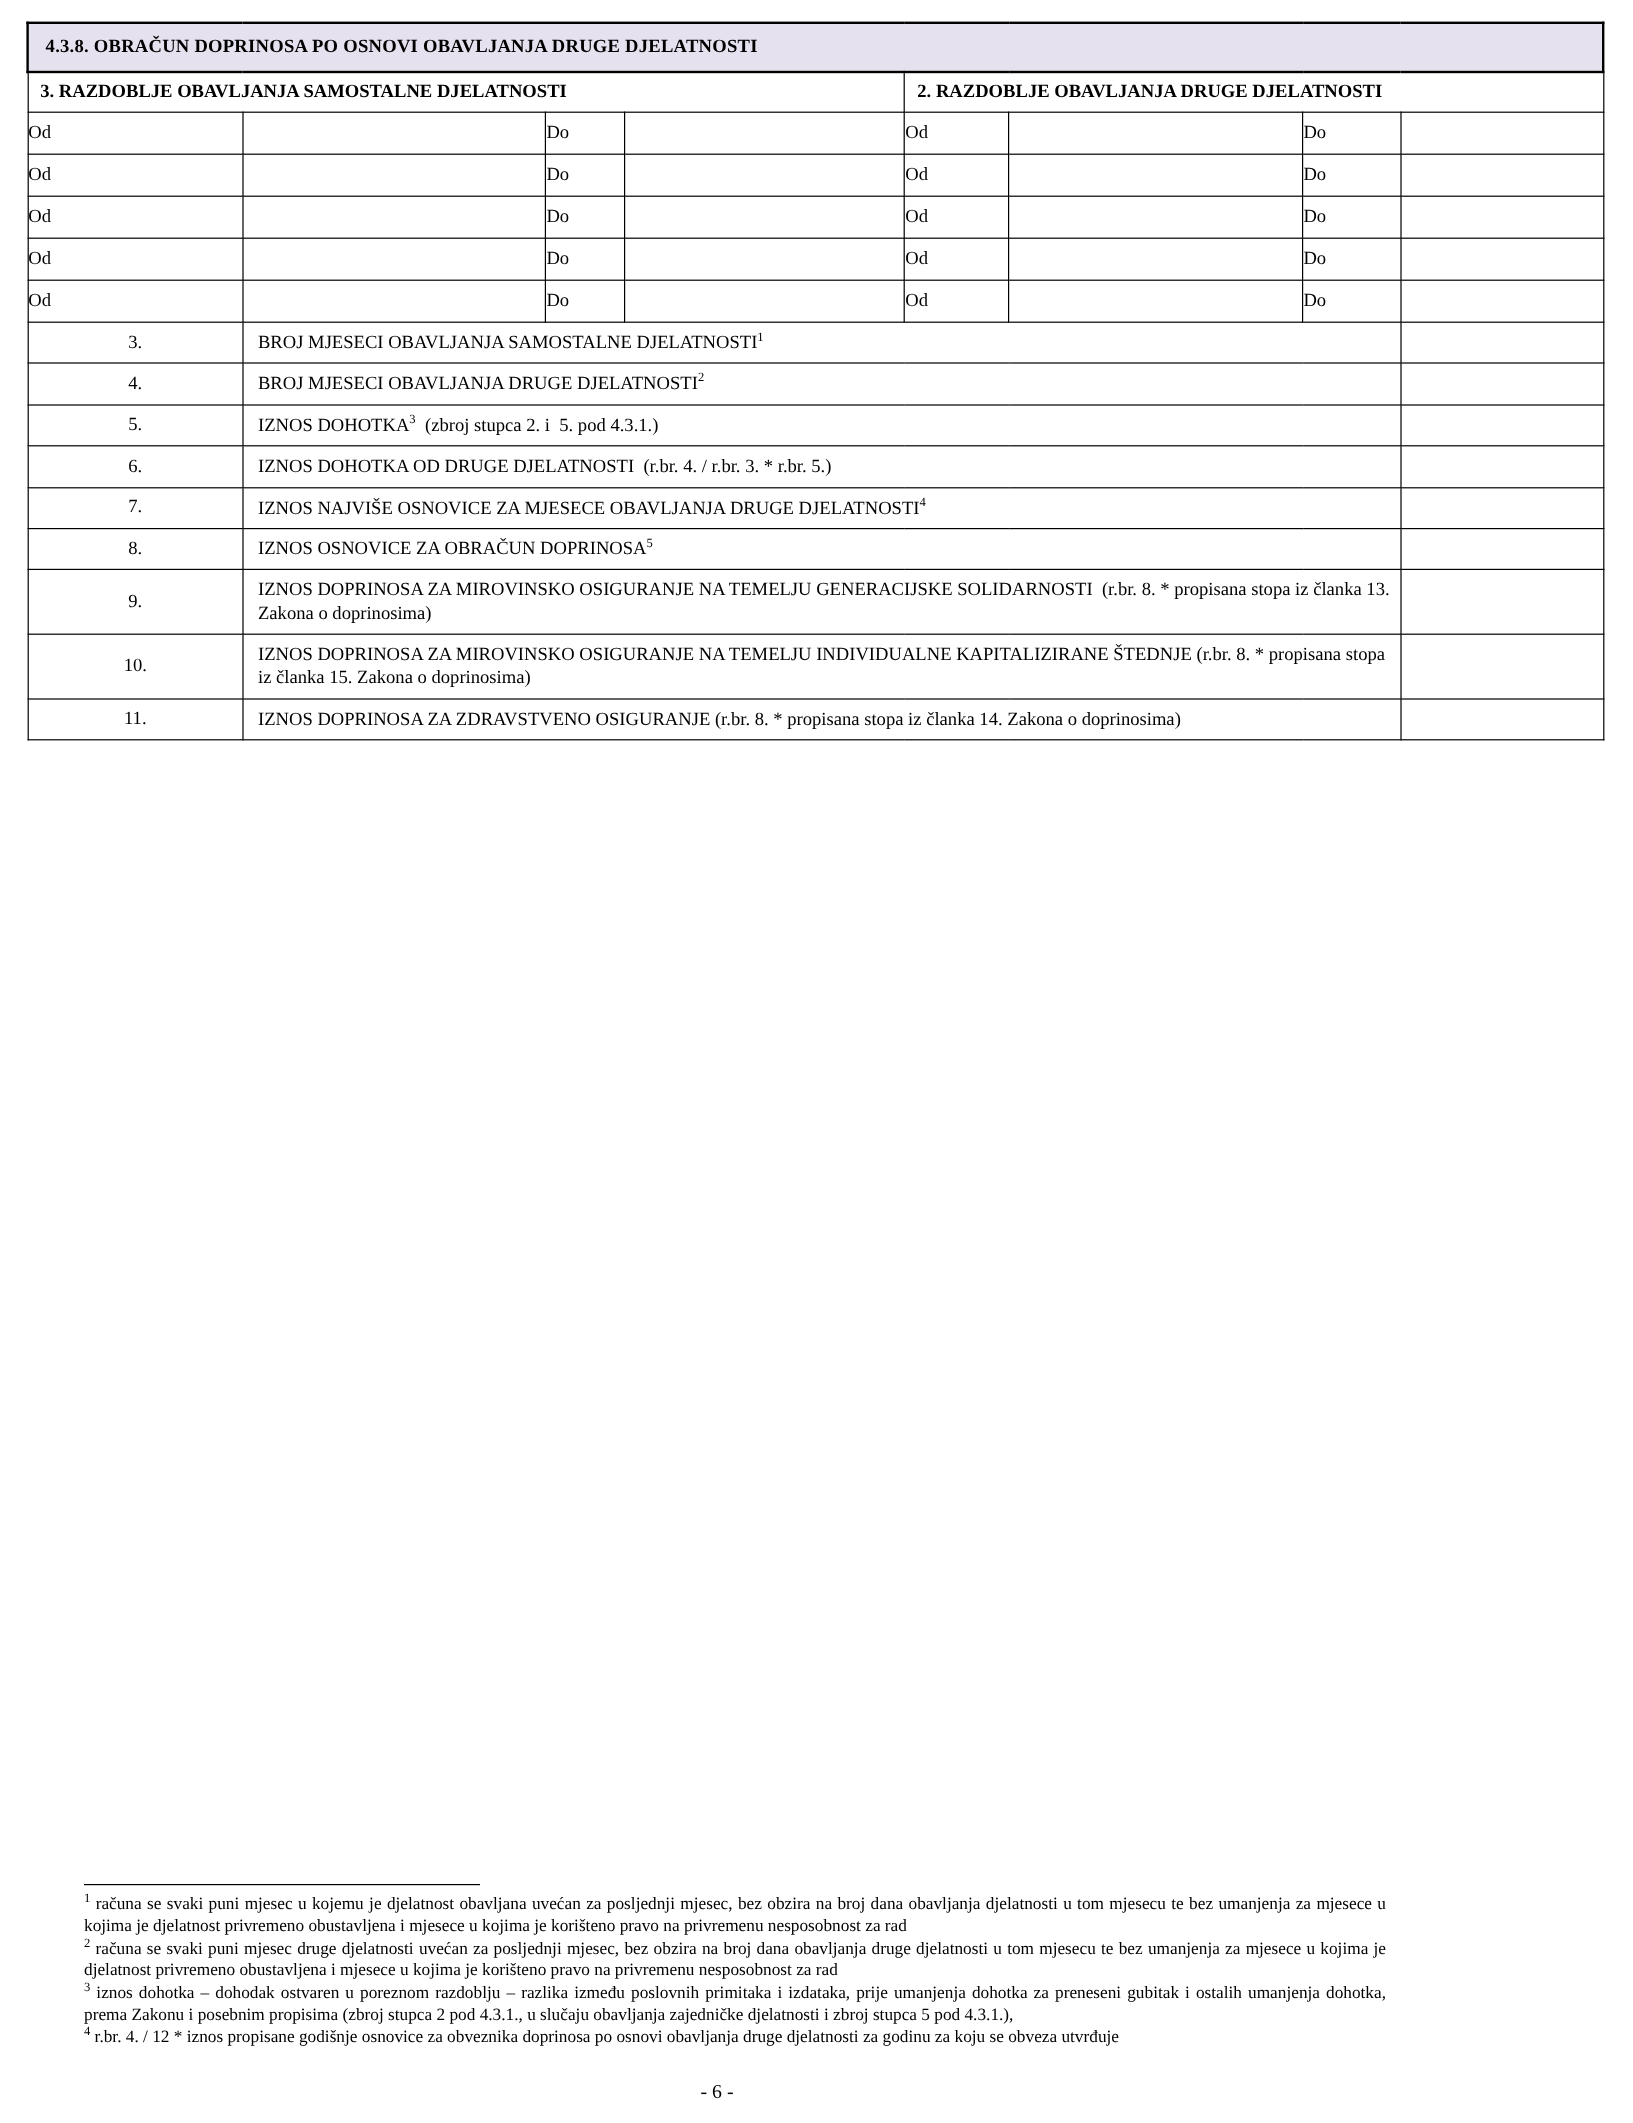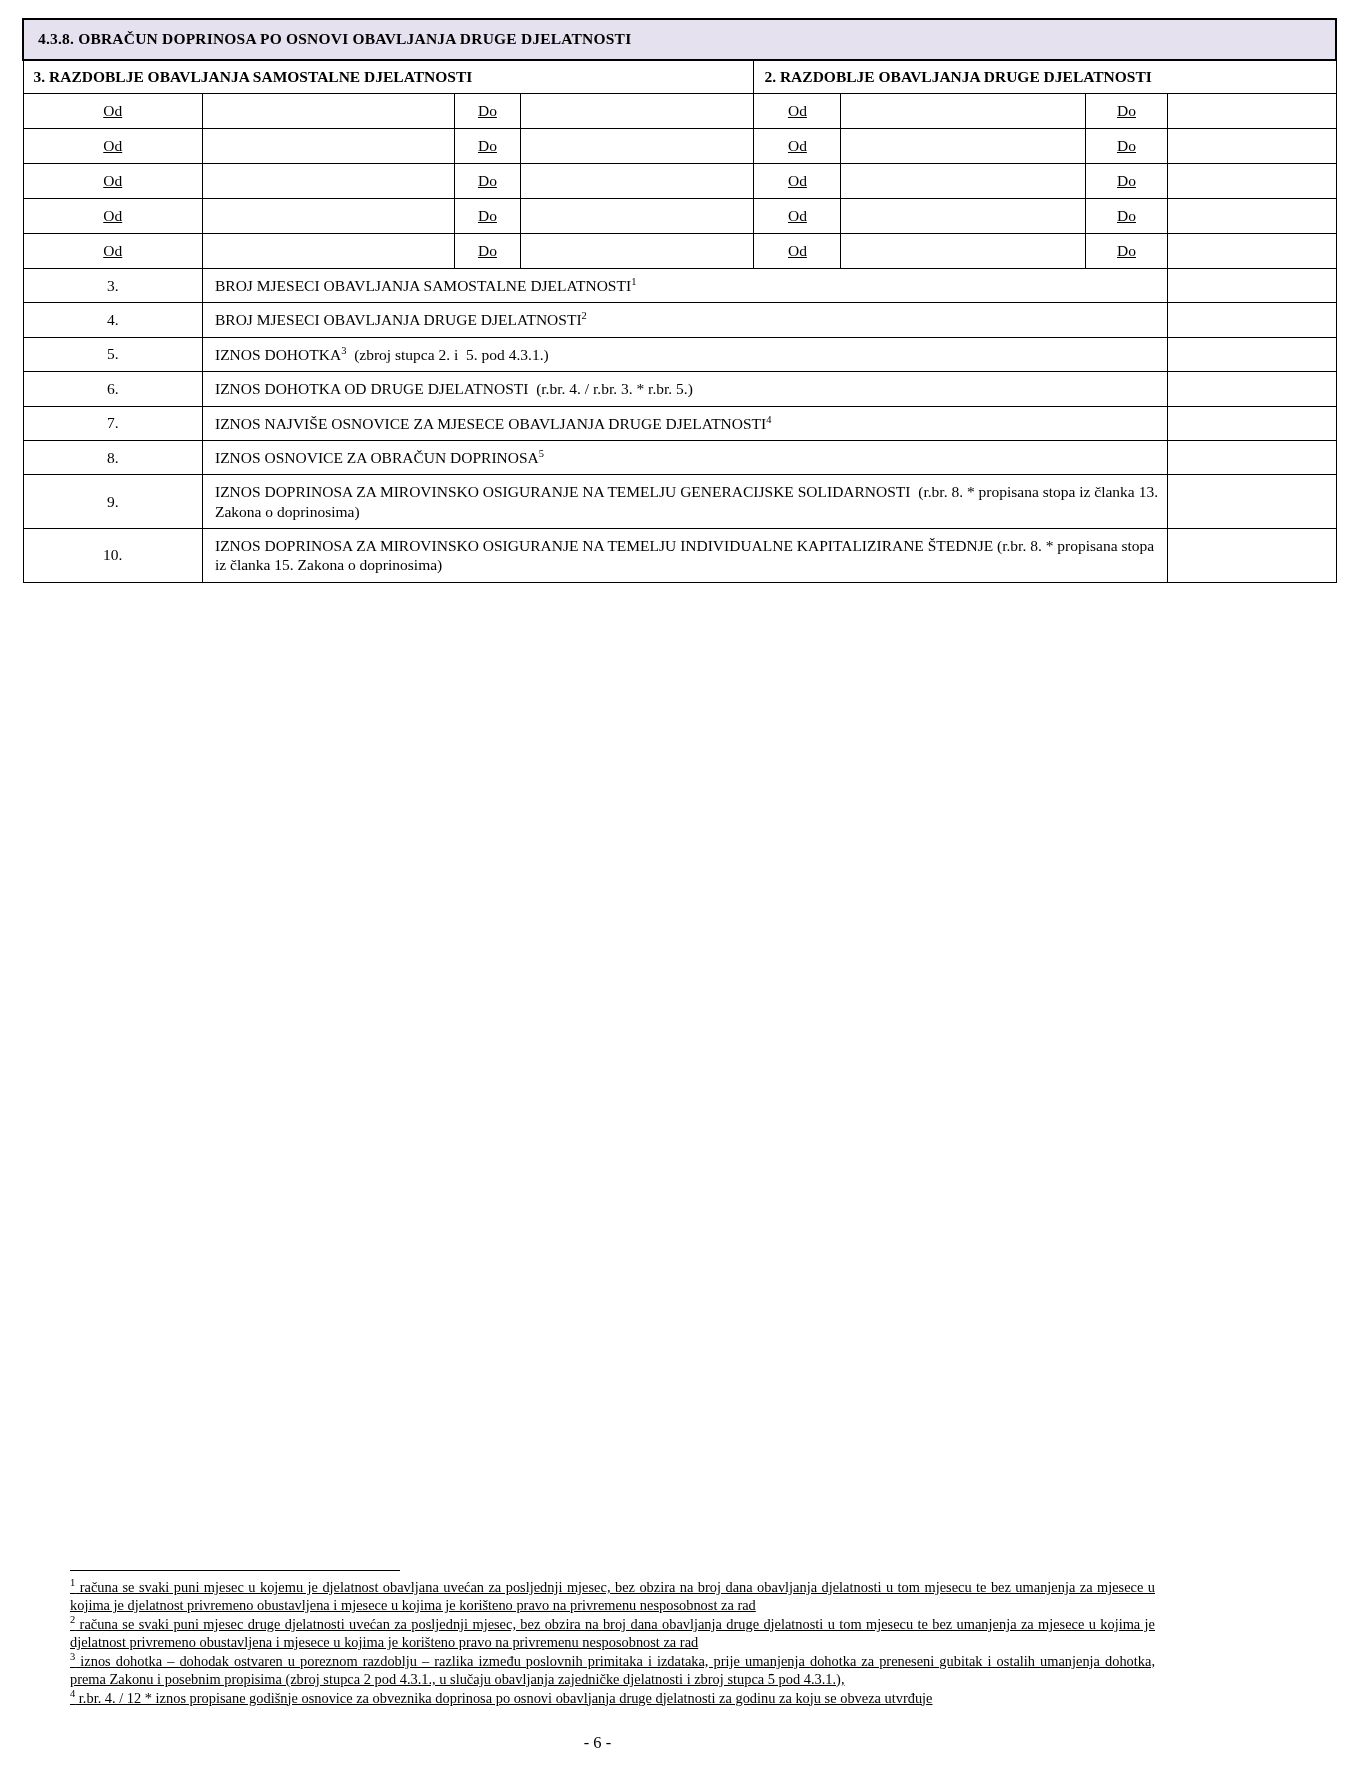--- a/index.html
+++ b/index.html
@@ -42,25 +42,23 @@
     letter-spacing: 0.2px;
     border: 2px solid #000 !important;
   }
   .section-head {
     font-weight: bold;
     font-size: 15.5px;
     padding: 7px 0 7px 10px !important;
     border-top: 2px solid #000 !important;
   }
   .od-do {
-    text-align: center;
     font-size: 15.5px;
     padding: 6px 0 6px 0 !important;
     height: 22px;
-    text-decoration: underline;
   }
   .blank-in {
     background: #ffffff;
   }
   .rownum {
     text-align: center;
     font-weight: normal;
     font-size: 15.5px;
     padding: 6px 0 !important;
   }
@@ -80,21 +78,20 @@
   }
   
   .footnotes {
     position: absolute;
     left: 70px;
     right: 40px;
     bottom: 62px;
     font-size: 14.4px;
     line-height: 1.28;
     text-align: justify;
-    text-decoration: underline;
   }
   .fn-rule {
     width: 330px;
     height: 0;
     border-top: 1px solid #000;
     margin: 0 0 7px 0;
   }
   .fn {
     margin: 0 0 0 0;
     text-indent: 0;
@@ -222,20 +219,25 @@
     <tr>
       <td class="rownum">9.</td>
       <td class="desc" colspan="6">IZNOS DOPRINOSA ZA MIROVINSKO OSIGURANJE NA TEMELJU GENERACIJSKE SOLIDARNOSTI&nbsp; (r.br. 8. * propisana stopa iz članka 13. Zakona o doprinosima)</td>
       <td class="valcell"></td>
     </tr>
     <tr>
       <td class="rownum">10.</td>
       <td class="desc" colspan="6">IZNOS DOPRINOSA ZA MIROVINSKO OSIGURANJE NA TEMELJU INDIVIDUALNE KAPITALIZIRANE ŠTEDNJE (r.br. 8. * propisana stopa iz članka 15. Zakona o doprinosima)</td>
       <td class="valcell"></td>
     </tr>
+    <tr>
+      <td class="rownum">11.</td>
+      <td class="desc" colspan="6">IZNOS DOPRINOSA ZA ZDRAVSTVENO OSIGURANJE (r.br. 8. * propisana stopa iz članka 14. Zakona o doprinosima)</td>
+      <td class="valcell"></td>
+    </tr>
   </tbody>
     </table>
 
   <div class="footnotes">
     <div class="fn-rule"></div>
     <p class="fn"><sup>1</sup> računa se svaki puni mjesec u kojemu je djelatnost obavljana uvećan za posljednji mjesec, bez obzira na broj dana obavljanja djelatnosti u tom mjesecu te bez umanjenja za mjesece u kojima je djelatnost privremeno obustavljena i mjesece u kojima je korišteno pravo na privremenu nesposobnost za rad</p>
     <p class="fn"><sup>2</sup> računa se svaki puni mjesec druge djelatnosti uvećan za posljednji mjesec, bez obzira na broj dana obavljanja druge djelatnosti u tom mjesecu te bez umanjenja za mjesece u kojima je djelatnost privremeno obustavljena i mjesece u kojima je korišteno pravo na privremenu nesposobnost za rad</p>
     <p class="fn"><sup>3</sup> iznos dohotka – dohodak ostvaren u poreznom razdoblju – razlika između poslovnih primitaka i izdataka, prije umanjenja dohotka za preneseni gubitak i ostalih umanjenja dohotka, prema Zakonu i posebnim propisima (zbroj stupca 2 pod 4.3.1., u slučaju obavljanja zajedničke djelatnosti i zbroj stupca 5 pod 4.3.1.),</p>
     <p class="fn"><sup>4</sup> r.br. 4. / 12 * iznos propisane godišnje osnovice za obveznika doprinosa po osnovi obavljanja druge djelatnosti za godinu za koju se obveza utvrđuje</p>
   </div>

